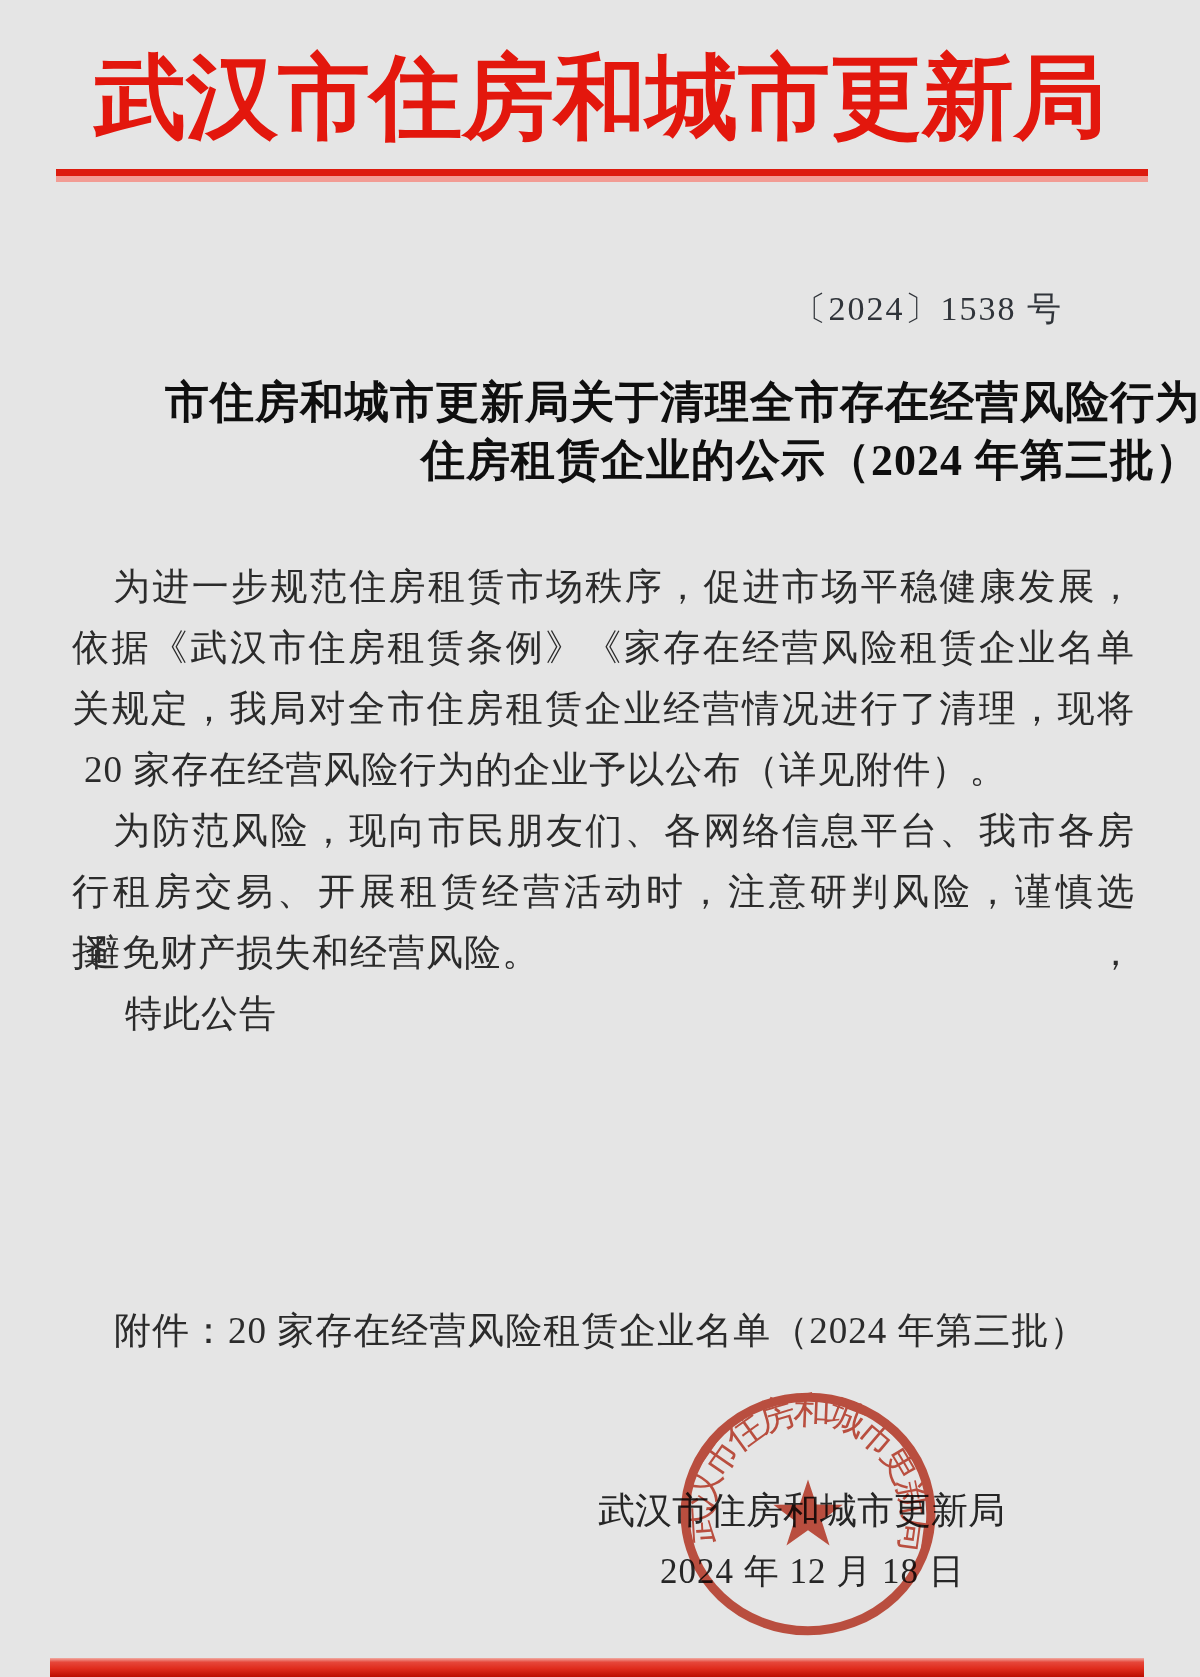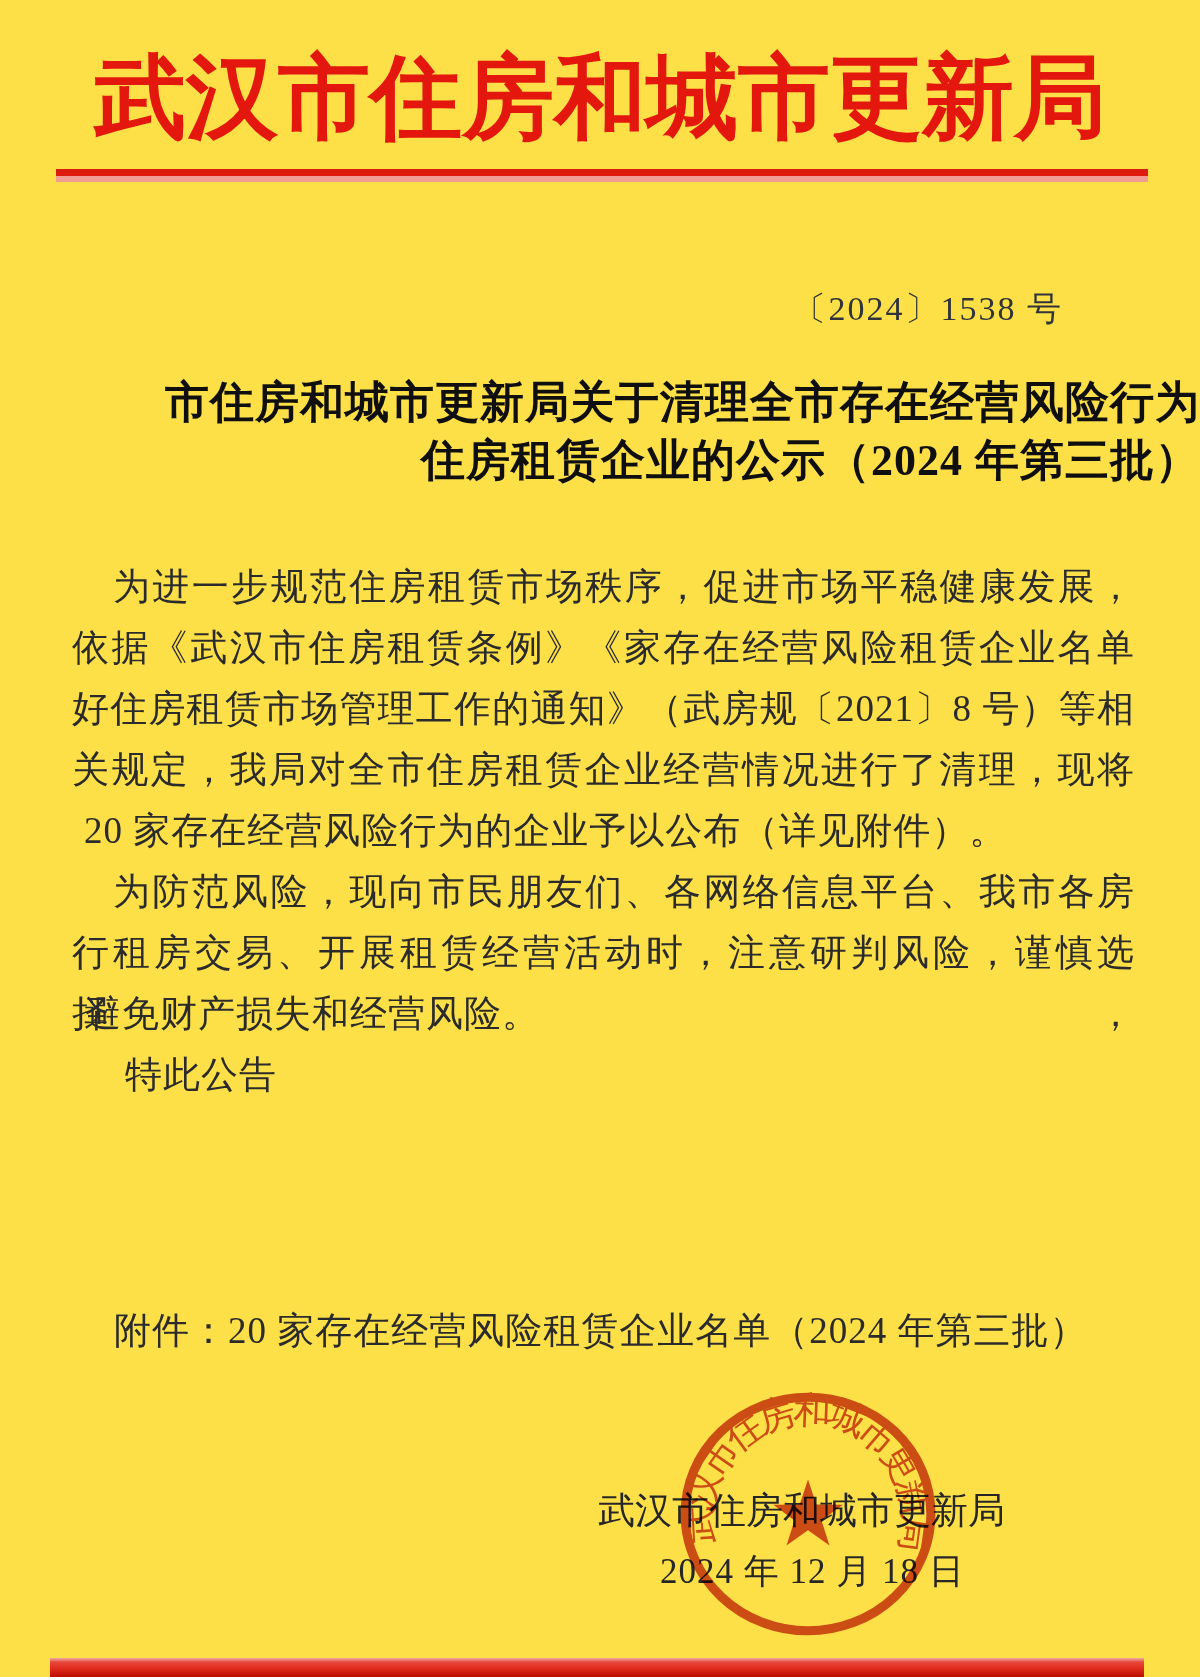--- a/index.html
+++ b/index.html
@@ -4,21 +4,21 @@
 <style>
   * { margin: 0; padding: 0; box-sizing: border-box; }
   html, body { width: 1200px; height: 1677px; }
   body {
     position: relative;
     background: #fdfdfc;
     overflow: hidden;
     font-family: "Liberation Serif", "DejaVu Serif", serif;
     color: #262626;
   }
-  .page { position: absolute; inset: 0; background: #fde047; }
+  .page { position: absolute; inset: 0; background: #e5e5e5; }
 
   
   .header-title {
     position: absolute;
     top: 38px; left: 0; width: 100%;
     text-align: center;
     font-size: 92px;
     line-height: 120px;
     font-weight: bold;
     color: #e3170d;
@@ -131,21 +131,20 @@
   <div class="doc-number">〔2024〕1538 号</div>
 
   <div class="doc-title">
     <div>市住房和城市更新局关于清理全市存在经营风险行为</div>
     <div>住房租赁企业的公示（2024 年第三批）</div>
   </div>
 
   <div class="body-block">
     <span class="line indent fill">为进一步规范住房租赁市场秩序，促进市场平稳健康发展，</span>
     <span class="line fill">依据《武汉市住房租赁条例》《家存在经营风险租赁企业名单</span>
-    <span class="line fill">好住房租赁市场管理工作的通知》（武房规〔2021〕8 号）等相</span>
     <span class="line fill">关规定，我局对全市住房租赁企业经营情况进行了清理，现将</span>
     <span class="line end">20 家存在经营风险行为的企业予以公布（详见附件）。</span>
     <span class="line indent fill">为防范风险，现向市民朋友们、各网络信息平台、我市各房</span>
     <span class="line fill">行租房交易、开展租赁经营活动时，注意研判风险，谨慎选择，</span>
     <span class="line end">避免财产损失和经营风险。</span>
     <span class="line indent end">特此公告</span>
   </div>
 
   <div class="attachment">附件：20 家存在经营风险租赁企业名单（2024 年第三批）</div>
 

